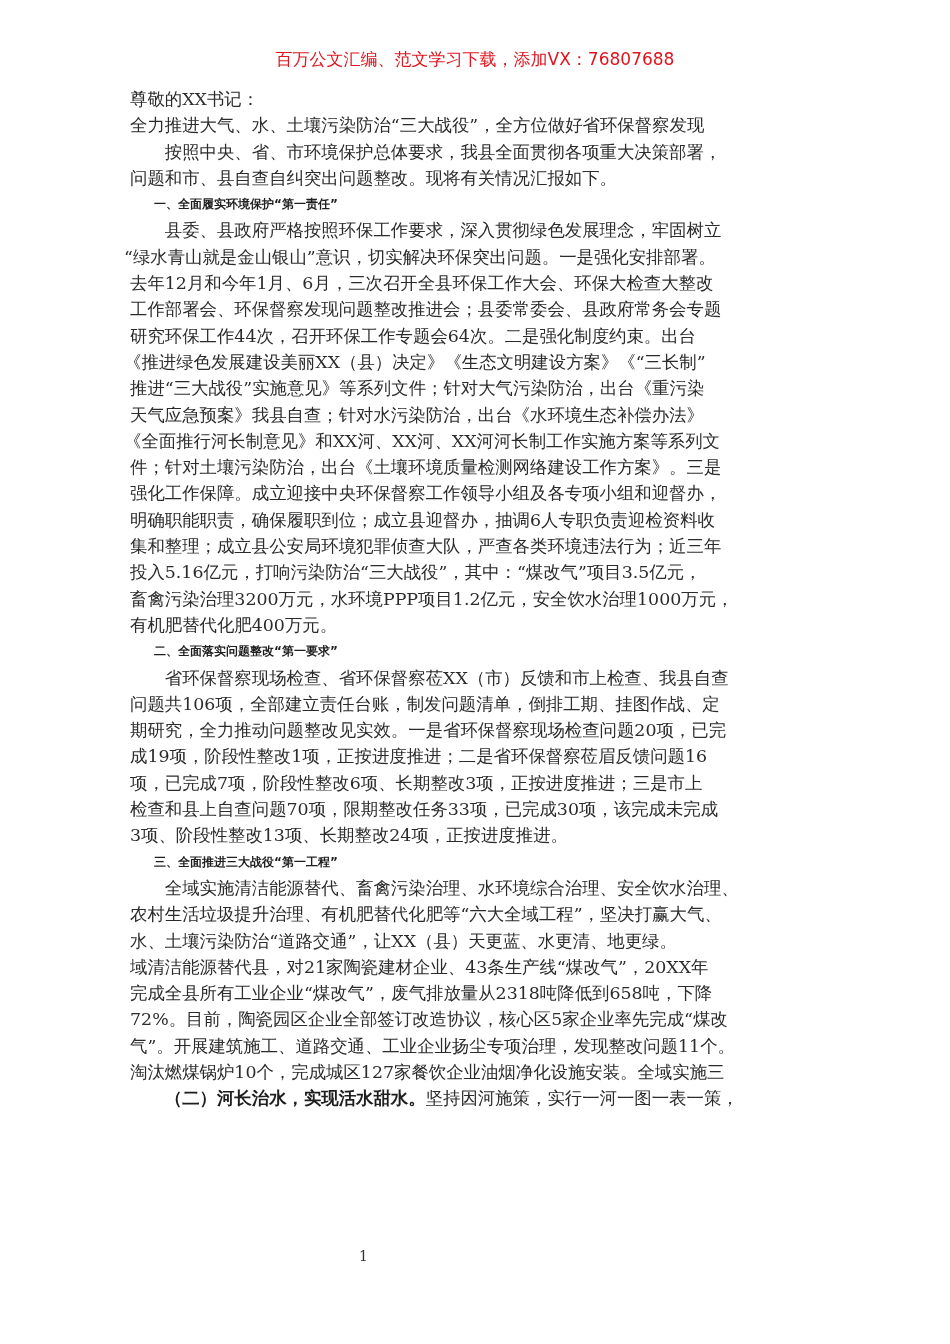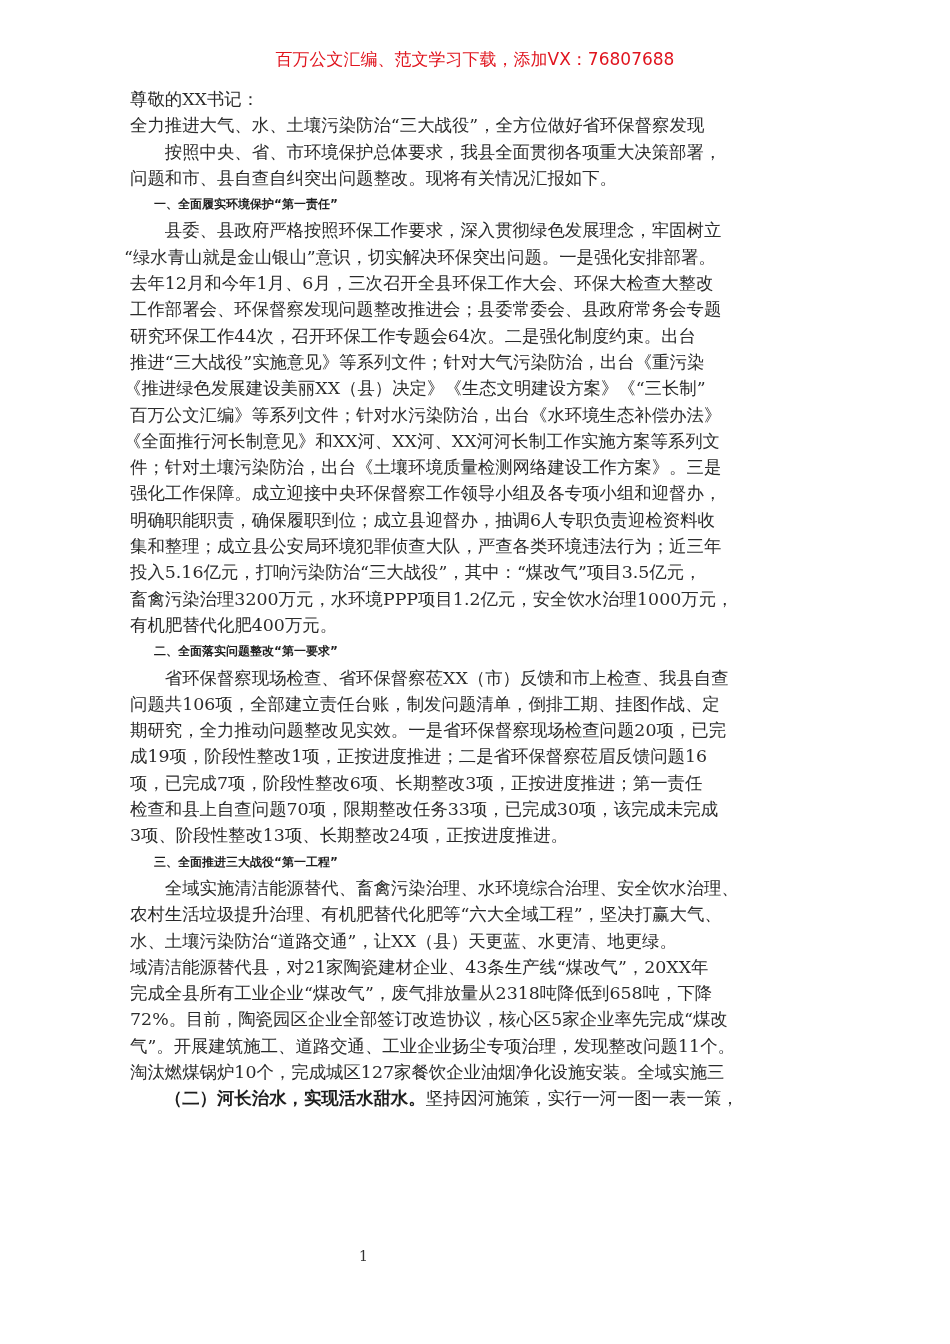--- a/index.html
+++ b/index.html
@@ -80,37 +80,37 @@
     <p class="line">尊敬的XX书记：</p>
     <p class="line">全力推进大气、水、土壤污染防治“三大战役”，全方位做好省环保督察发现</p>
     <p class="line">　　按照中央、省、市环境保护总体要求，我县全面贯彻各项重大决策部署，</p>
     <p class="line">问题和市、县自查自纠突出问题整改。现将有关情况汇报如下。</p>
     <p class="line heading" style="text-indent:0">　　一、全面履实环境保护“第一责任”</p>
     <p class="line">　　县委、县政府严格按照环保工作要求，深入贯彻绿色发展理念，牢固树立</p>
     <p class="line" style="margin-left:-6px">“绿水青山就是金山银山”意识，切实解决环保突出问题。一是强化安排部署。</p>
     <p class="line">去年12月和今年1月、6月，三次召开全县环保工作大会、环保大检查大整改</p>
     <p class="line">工作部署会、环保督察发现问题整改推进会；县委常委会、县政府常务会专题</p>
     <p class="line">研究环保工作44次，召开环保工作专题会64次。二是强化制度约束。出台</p>
+    <p class="line" style="margin-left:-6px">《推进绿色发展建设美丽XX（县）决定》《生态文明建设方案》《“三长制”</p>
     <p class="line">推进“三大战役”实施意见》等系列文件；针对大气污染防治，出台《重污染</p>
-    <p class="line" style="margin-left:-6px">《推进绿色发展建设美丽XX（县）决定》《生态文明建设方案》《“三长制”</p>
-    <p class="line">百万公文汇编》等系列文件；针对水污染防治，出台《水环境生态补偿办法》</p>
+    <p class="line">天气应急预案》我县自查；针对水污染防治，出台《水环境生态补偿办法》</p>
     <p class="line" style="margin-left:-6px">《全面推行河长制意见》和XX河、XX河、XX河河长制工作实施方案等系列文</p>
     <p class="line">件；针对土壤污染防治，出台《土壤环境质量检测网络建设工作方案》。三是</p>
     <p class="line">强化工作保障。成立迎接中央环保督察工作领导小组及各专项小组和迎督办，</p>
     <p class="line">明确职能职责，确保履职到位；成立县迎督办，抽调6人专职负责迎检资料收</p>
     <p class="line">集和整理；成立县公安局环境犯罪侦查大队，严查各类环境违法行为；近三年</p>
     <p class="line">投入5.16亿元，打响污染防治“三大战役”，其中：“煤改气”项目3.5亿元，</p>
     <p class="line">畜禽污染治理3200万元，水环境PPP项目1.2亿元，安全饮水治理1000万元，</p>
     <p class="line">有机肥替代化肥400万元。</p>
     <p class="line heading" style="text-indent:0">　　二、全面落实问题整改“第一要求”</p>
     <p class="line">　　省环保督察现场检查、省环保督察莅XX（市）反馈和市上检查、我县自查</p>
     <p class="line">问题共106项，全部建立责任台账，制发问题清单，倒排工期、挂图作战、定</p>
     <p class="line">期研究，全力推动问题整改见实效。一是省环保督察现场检查问题20项，已完</p>
     <p class="line">成19项，阶段性整改1项，正按进度推进；二是省环保督察莅眉反馈问题16</p>
-    <p class="line">项，已完成7项，阶段性整改6项、长期整改3项，正按进度推进；第一责任</p>
+    <p class="line">项，已完成7项，阶段性整改6项、长期整改3项，正按进度推进；三是市上</p>
     <p class="line">检查和县上自查问题70项，限期整改任务33项，已完成30项，该完成未完成</p>
     <p class="line">3项、阶段性整改13项、长期整改24项，正按进度推进。</p>
     <p class="line heading" style="text-indent:0">　　三、全面推进三大战役“第一工程”</p>
     <p class="line">　　全域实施清洁能源替代、畜禽污染治理、水环境综合治理、安全饮水治理、</p>
     <p class="line">农村生活垃圾提升治理、有机肥替代化肥等“六大全域工程”，坚决打赢大气、</p>
     <p class="line">水、土壤污染防治“道路交通”，让XX（县）天更蓝、水更清、地更绿。</p>
     <p class="line">域清洁能源替代县，对21家陶瓷建材企业、43条生产线“煤改气”，20XX年</p>
     <p class="line">完成全县所有工业企业“煤改气”，废气排放量从2318吨降低到658吨，下降</p>
     <p class="line">72%。目前，陶瓷园区企业全部签订改造协议，核心区5家企业率先完成“煤改</p>
     <p class="line">气”。开展建筑施工、道路交通、工业企业扬尘专项治理，发现整改问题11个。</p>

